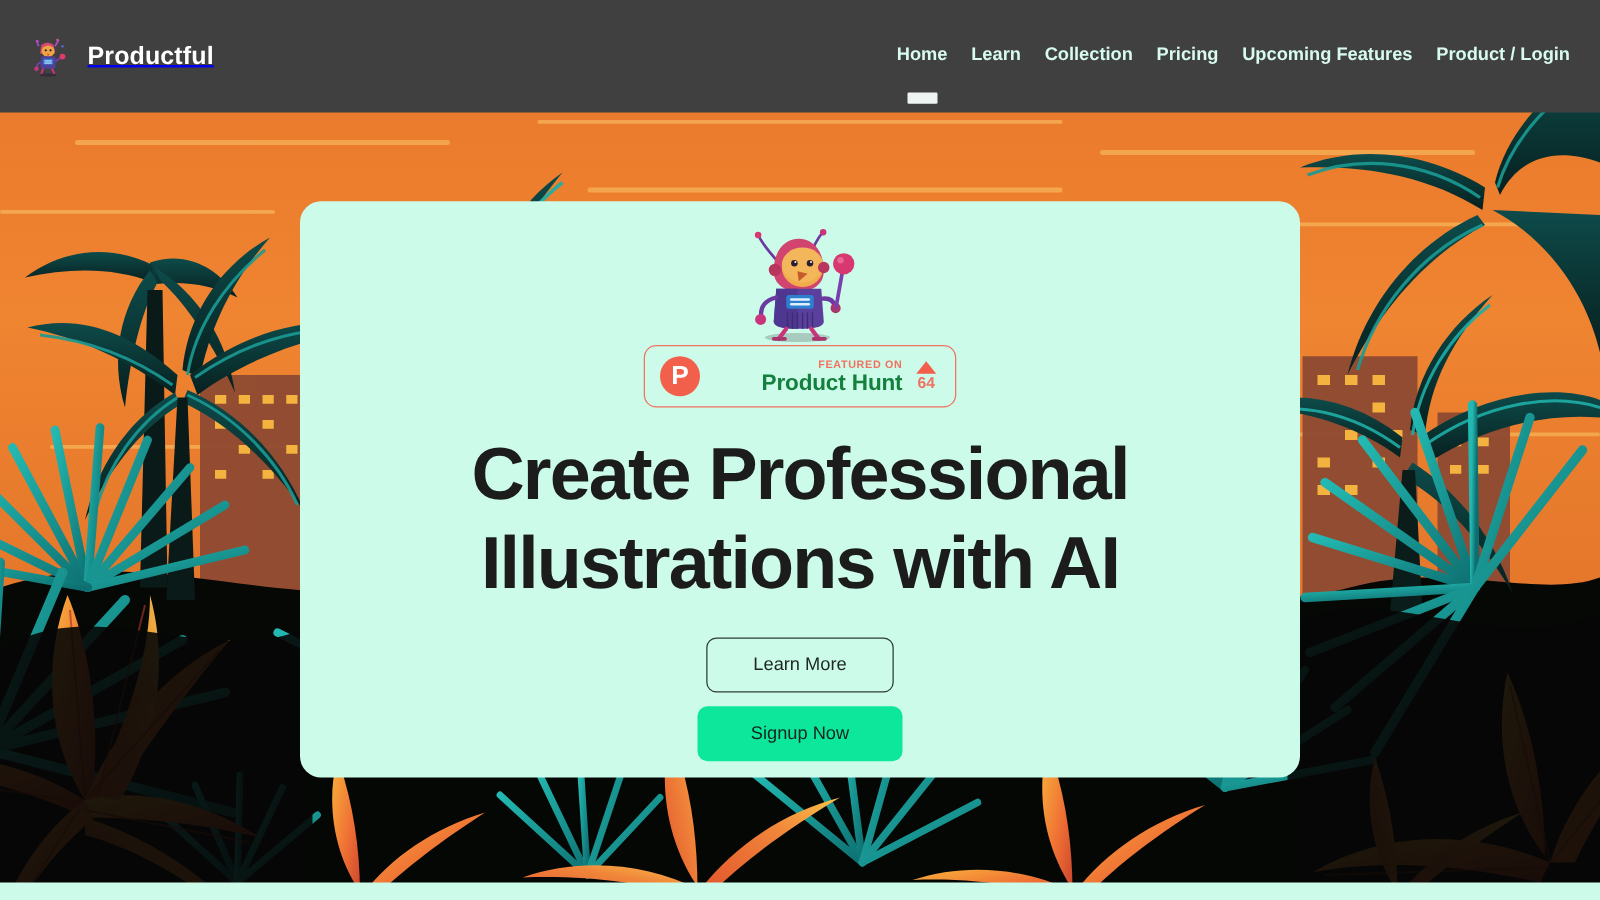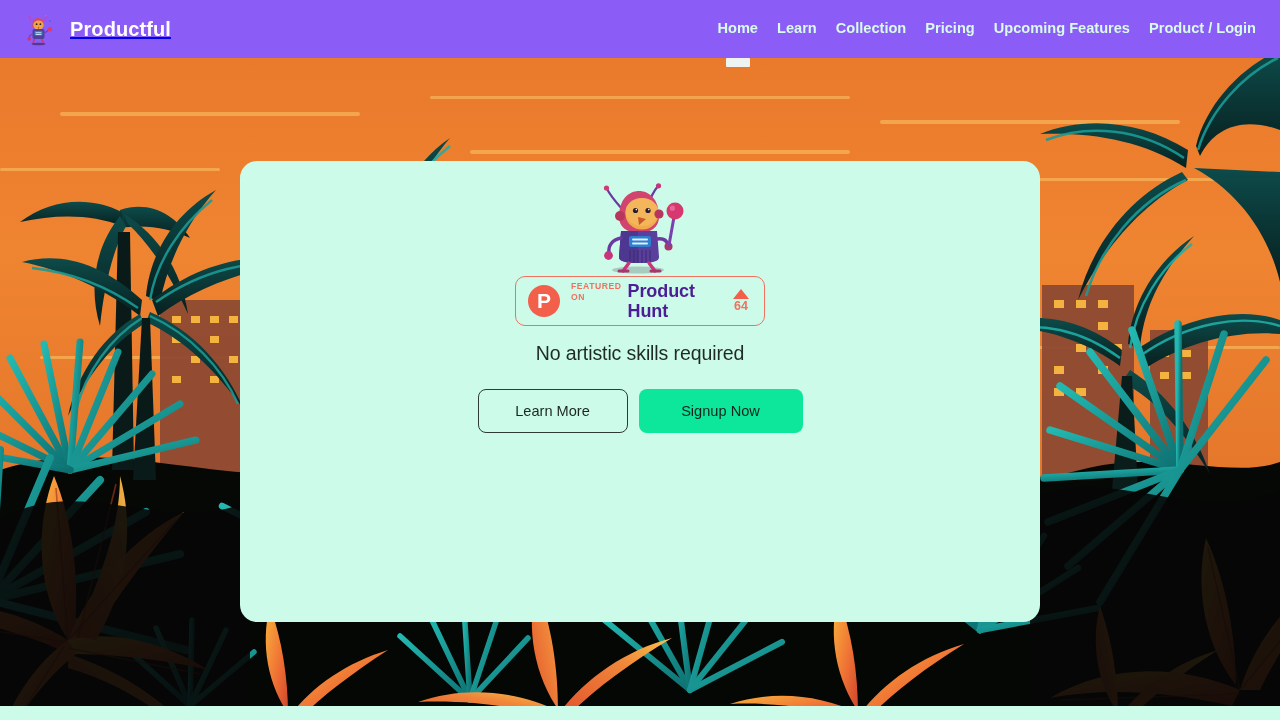--- a/index.html
+++ b/index.html
@@ -25,22 +25,22 @@
     inset: 0;
     background: #0a0a08;
   }
   #bg svg { display: block; width: 1280px; height: 720px; }
 
   
   #topnav {
     position: absolute;
     top: 0; left: 0;
     width: 1280px;
-    height: 58px;
-    background: #8b5cf6;
+    height: 90px;
+    background: #404040;
     display: flex;
     align-items: center;
     justify-content: space-between;
     padding: 0 20px 0 22px;
     z-index: 40;
   }
   .brand {
     display: flex;
     align-items: center;
     gap: 14px;
@@ -127,30 +127,30 @@
     background: #f2604c;
     color: #ffffff;
     font-size: 21px;
     font-weight: bold;
     display: flex;
     align-items: center;
     justify-content: center;
     line-height: 1;
     padding-bottom: 2px;
   }
-  .ph-text { display: flex; flex-direction: row; justify-content: center; flex: 1 1 auto; }
+  .ph-text { display: flex; flex-direction: column; justify-content: center; flex: 1 1 auto; align-items: flex-end; }
   .ph-kicker {
     color: #f2705f;
     font-size: 8.6px;
     font-weight: bold;
     letter-spacing: 0.55px;
     line-height: 1.25;
   }
   .ph-name {
-    color: #4c1d95;
+    color: #15803d;
     font-size: 18px;
     font-weight: bold;
     line-height: 1.12;
     letter-spacing: -0.1px;
   }
   .ph-votes {
     display: flex;
     flex-direction: column;
     align-items: center;
     justify-content: space-between;
@@ -189,20 +189,21 @@
     text-align: center;
     letter-spacing: -0.1px;
   }
 
   
   .cta-row {
     margin-top: 24px;
     display: flex;
     align-items: center;
     gap: 11px;
+    flex-direction: column;
   }
   .btn {
     height: 44px;
     border-radius: 8px;
     font-size: 14.6px;
     font-family: "Liberation Sans", sans-serif;
     display: flex;
     align-items: center;
     justify-content: center;
     cursor: pointer;
@@ -653,22 +654,25 @@
       <span class="ph-text">
         <span class="ph-kicker">FEATURED ON</span>
         <span class="ph-name">Product Hunt</span>
       </span>
       <span class="ph-votes">
         <span class="ph-caret"></span>
         <span class="ph-count">64</span>
       </span>
     </a>
 
-
-    <p class="subhead">No artistic skills required</p>
+    <h1 class="headline">
+      <span>Create Professional</span><br>
+      <span>Illustrations with AI</span>
+    </h1>
+
 
     <div class="cta-row">
       <button class="btn btn-outline">Learn More</button>
       <button class="btn btn-solid">Signup Now</button>
     </div>
   </section>
 
   <div id="bottom-strip"></div>
 
 </div>

